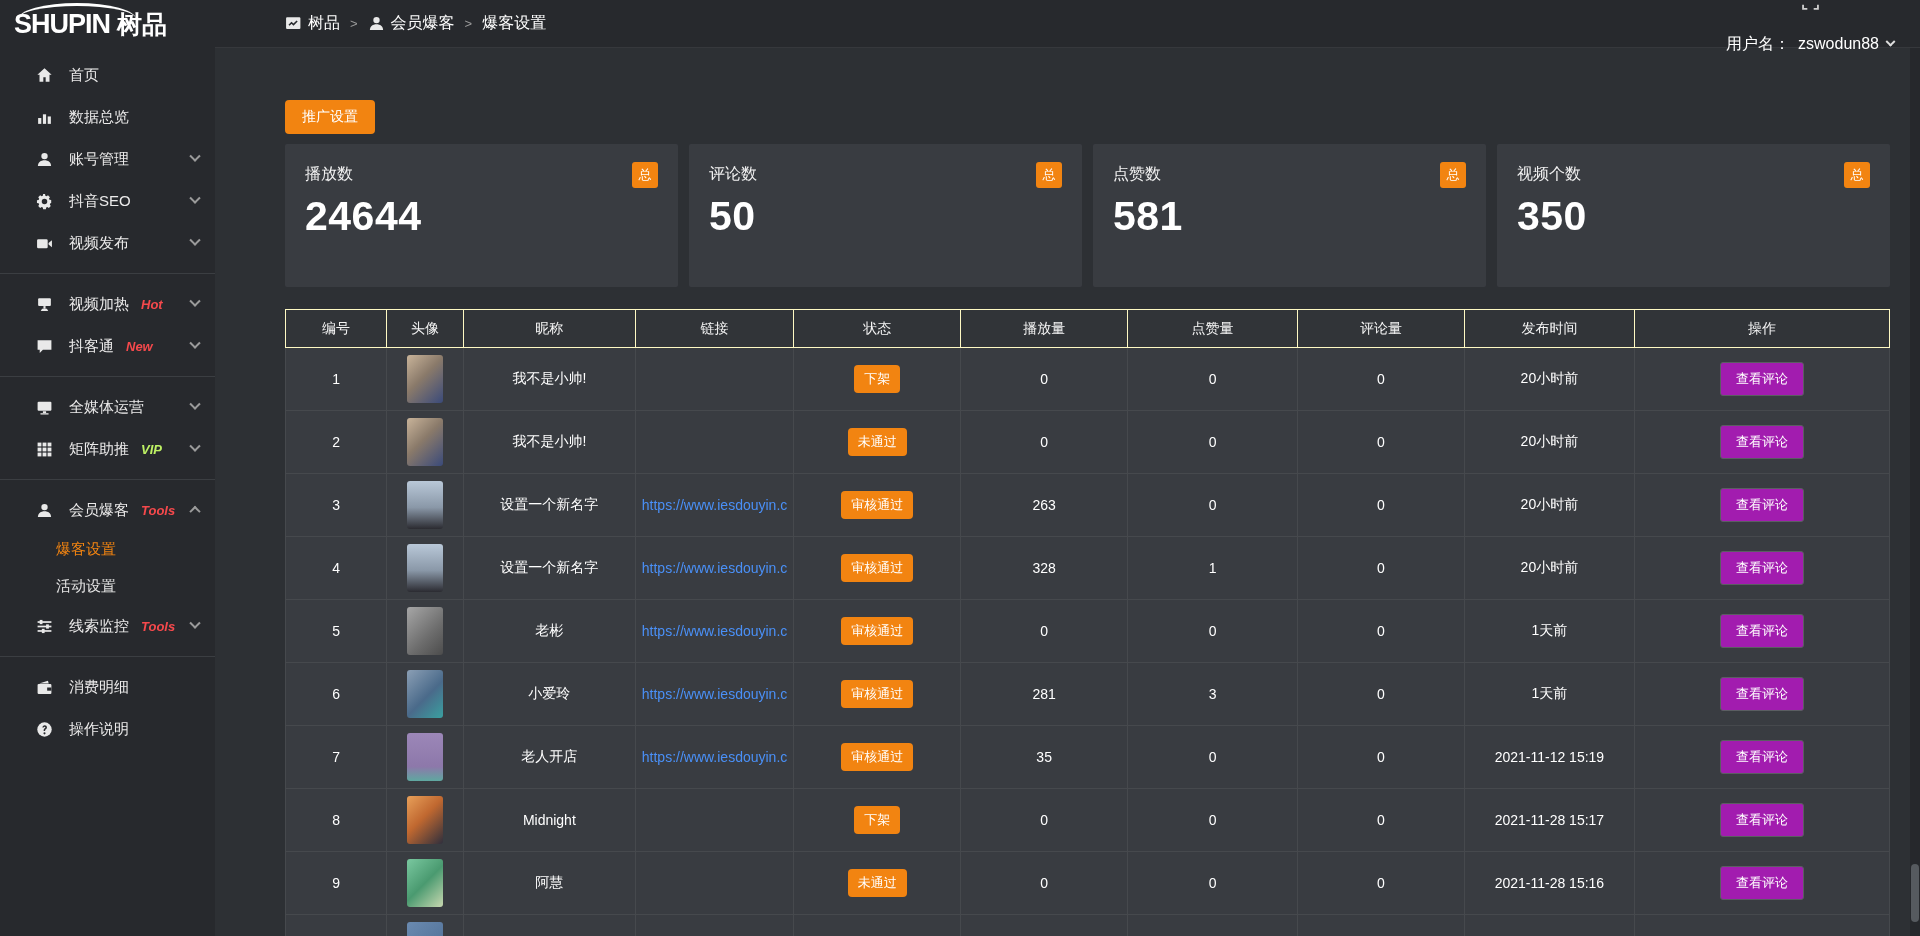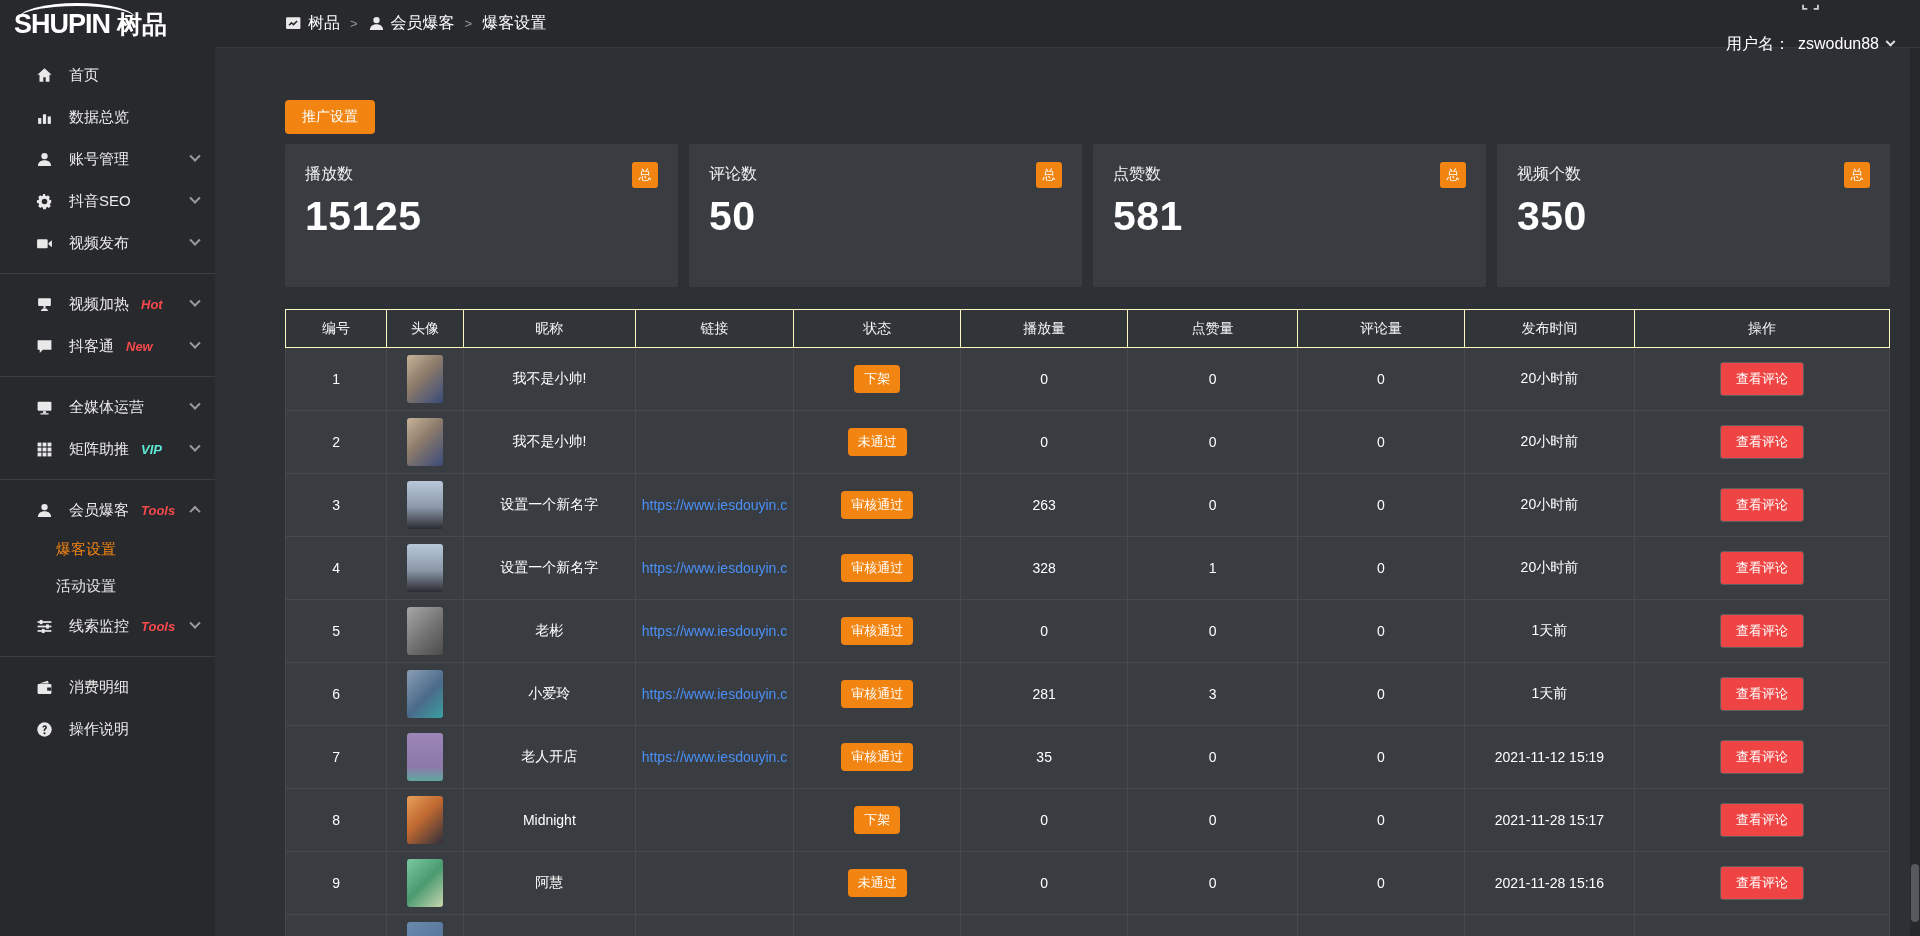--- a/index.html
+++ b/index.html
@@ -58,21 +58,21 @@
   .table-wrap { margin-top:22px; }
   table { width:100%; border-collapse:collapse; table-layout:fixed; text-align:center; font-size:14px; }
   th { background:#313438; height:38px; font-weight:normal; color:#f5f5f5;
     border:1px solid #fef9c3; }
   td { background:#393c41; height:63px; border:1px solid #46494d; color:#fff; overflow:hidden; }
   .avatar { width:36px; height:48px; border-radius:3px; margin:0 auto; }
   .status-badge { display:inline-block; background:#f28411; color:#fff; font-size:13px;
     padding:5px 10px; border-radius:4px; }
   .link { color:#4a90f7; white-space:nowrap; overflow:hidden; display:block; padding:0 6px;
     text-decoration:none; }
-  .action-btn { background:#ef4444; border:1px solid #5b5e62; color:#fff; font-size:13px;
+  .action-btn { background:#a21caf; border:1px solid #5b5e62; color:#fff; font-size:13px;
     padding:7px 15px; border-radius:3px; cursor:pointer; font-family:inherit; }
 
   .scrollbar { position:fixed; right:0; top:48px; bottom:0; width:10px; background:#26282c; z-index:6; }
   .scroll-thumb { position:absolute; right:1px; bottom:14px; width:8px; height:58px;
     background:#565a5f; border-radius:4px; }
 </style>
 </head>
 <body>
 
 <div class="sidebar">
@@ -178,21 +178,21 @@
             <rect x="10.9" y="1.5" width="3.6" height="3.6"></rect>
             <rect x="1.5" y="6.2" width="3.6" height="3.6"></rect>
             <rect x="6.2" y="6.2" width="3.6" height="3.6"></rect>
             <rect x="10.9" y="6.2" width="3.6" height="3.6"></rect>
             <rect x="1.5" y="10.9" width="3.6" height="3.6"></rect>
             <rect x="6.2" y="10.9" width="3.6" height="3.6"></rect>
             <rect x="10.9" y="10.9" width="3.6" height="3.6"></rect>
           </svg>
         </span>
     <span class="nav-label">矩阵助推</span>
-  <span class="nav-badge" style="color: #5eead4;">VIP</span>
+  <span class="nav-badge" style="color: #bef264;">VIP</span>
         <span class="chev down"></span>
       </div>
 <div class="nav-divider"></div>
   <div class="nav-item">
     <span class="nav-icon">
           <svg width="17" height="17" viewBox="0 0 16 16" fill="#e9e9e9">
             <circle cx="8" cy="4.8" r="3"></circle>
             <path d="M1.8 14c0-3.4 2.8-5.4 6.2-5.4s6.2 2 6.2 5.4z"></path>
           </svg>
         </span>
@@ -280,21 +280,21 @@
     </span>
   </div>
 </div>
 
 <div class="content">
   <button class="promo-btn">推广设置</button>
 
   <div class="cards" id="cards">
   <div class="card">
     <div class="card-label">播放数</div>
-    <div class="card-value">15125</div>
+    <div class="card-value">24644</div>
     <div class="card-badge">总</div>
   </div>
 
   <div class="card">
     <div class="card-label">评论数</div>
     <div class="card-value">50</div>
     <div class="card-badge">总</div>
   </div>
 
   <div class="card">

